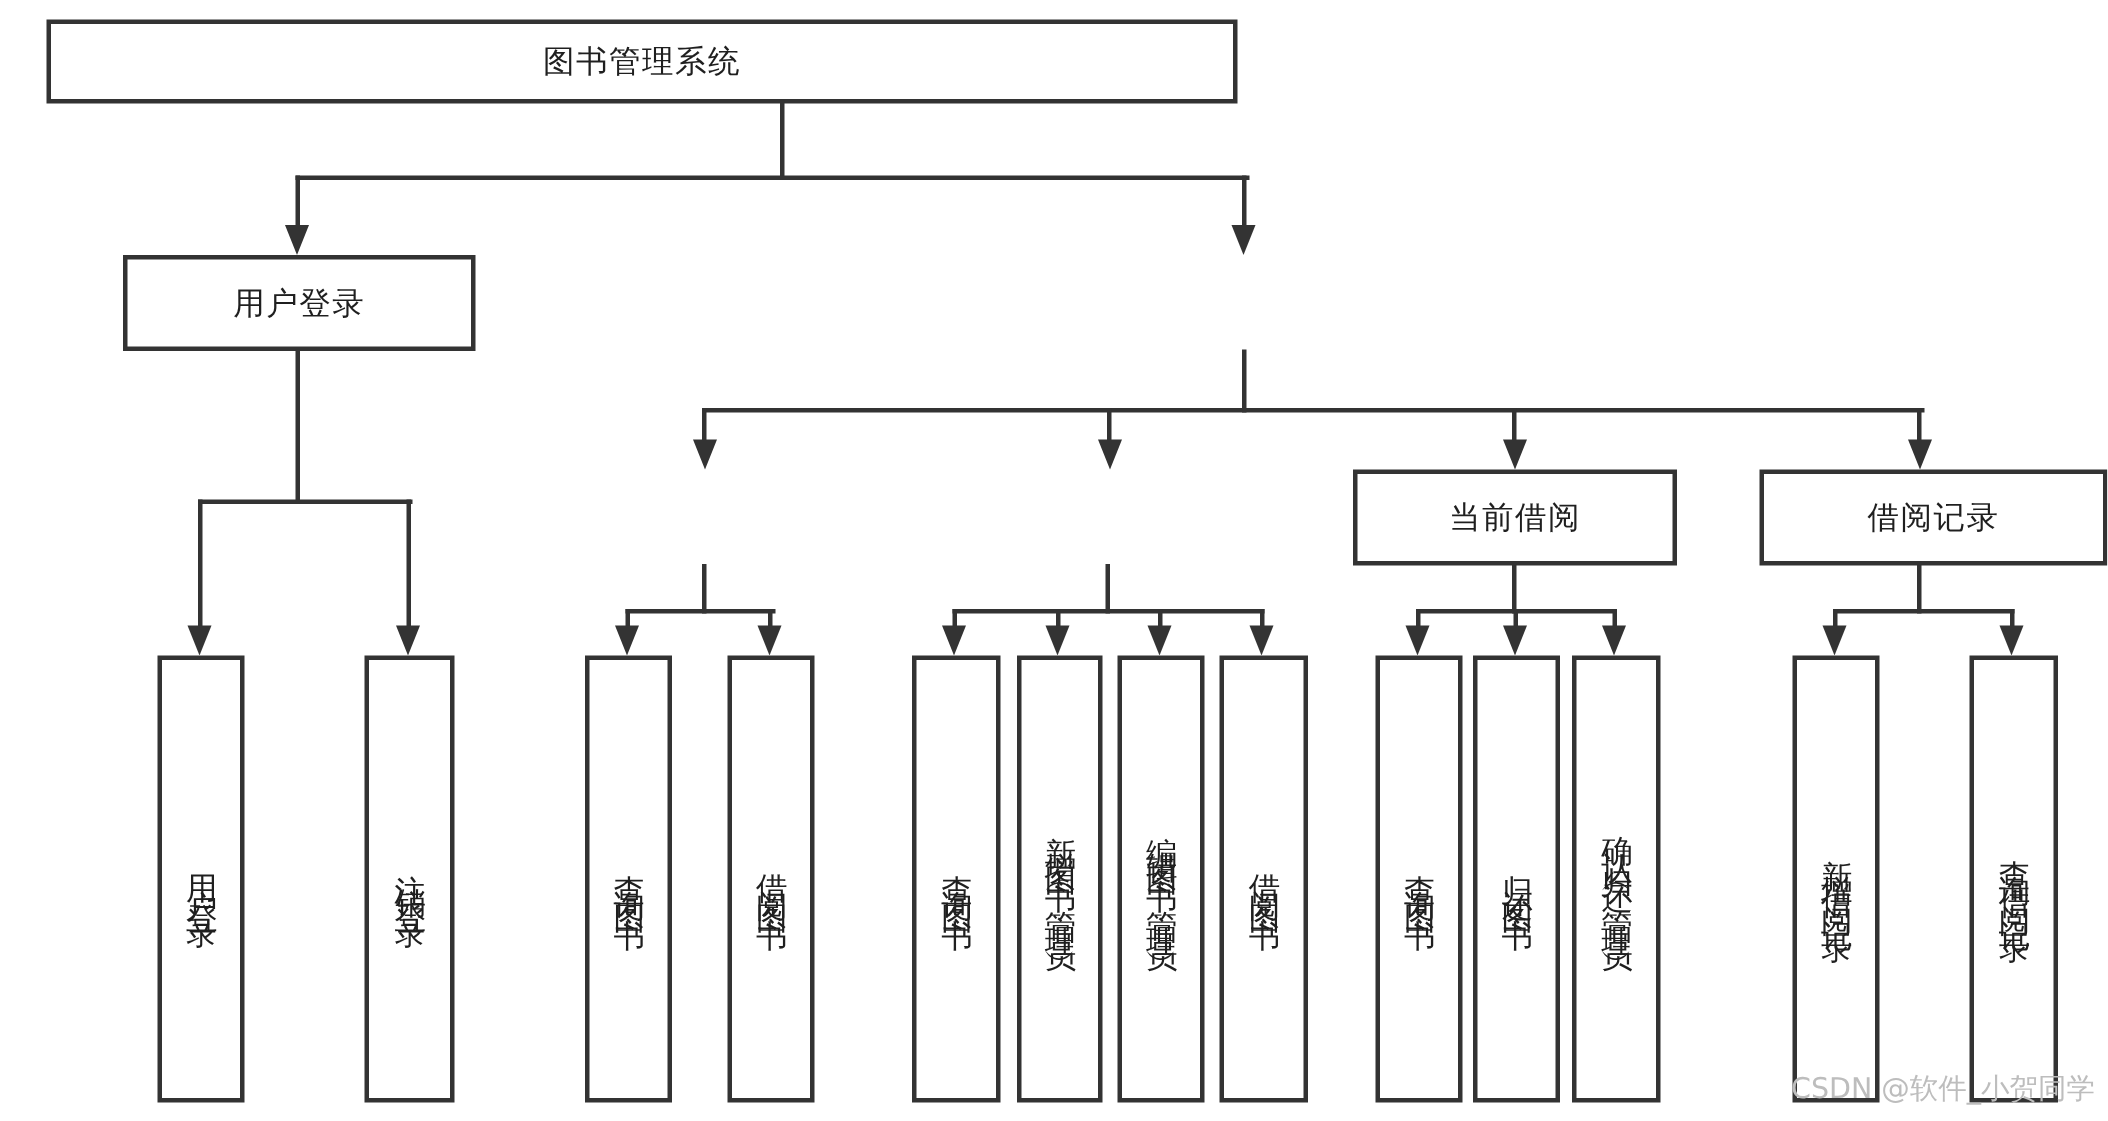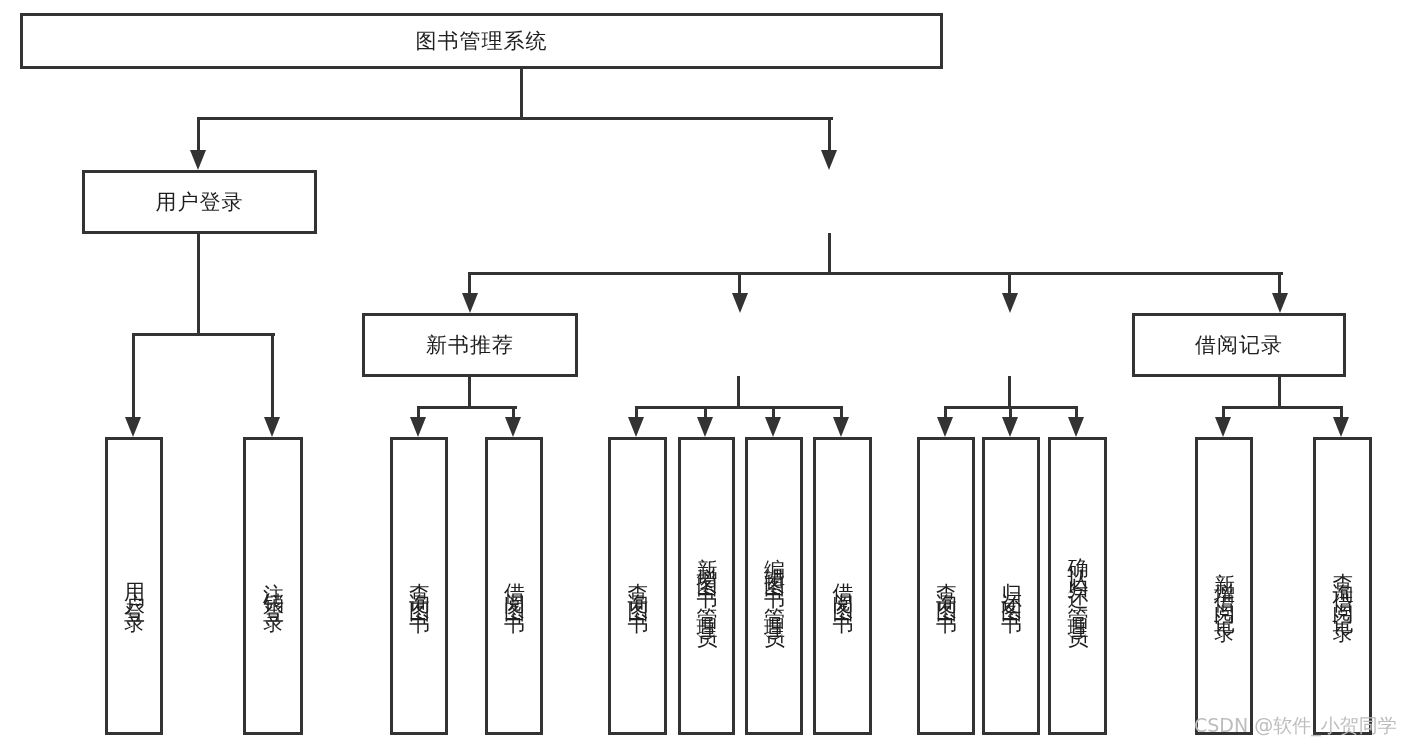--- a/index.html
+++ b/index.html
@@ -70,21 +70,21 @@
     font-size: 19px;
     color: #bdbdbd;
     white-space: nowrap;
   }
 </style>
 </head>
 <body>
 
 <div class="canvas">
 
-  <div class="hbox" style="left:20px;top:13px;width:923px;height:56px">
+  <div class="hbox" style="left:31px;top:13px;width:794px;height:56px">
     <span class="hlabel">图书管理系统</span>
   </div>
 
   <div class="cline" style="left:520px;top:67px;width:3px;height:53px"></div>
   <div class="cline" style="left:197px;top:117px;width:636px;height:3px"></div>
   <div class="cline" style="left:197px;top:117px;width:3px;height:38px"></div>
   <div class="ahead" style="left:190px;top:150px"></div>
   <div class="cline" style="left:828px;top:117px;width:3px;height:38px"></div>
   <div class="ahead" style="left:821px;top:150px"></div>
 
@@ -103,24 +103,24 @@
   <div class="cline" style="left:468px;top:272px;width:815px;height:3px"></div>
   <div class="cline" style="left:468px;top:272px;width:3px;height:28px"></div>
   <div class="ahead" style="left:462px;top:293px"></div>
   <div class="cline" style="left:738px;top:272px;width:3px;height:28px"></div>
   <div class="ahead" style="left:732px;top:293px"></div>
   <div class="cline" style="left:1008px;top:272px;width:3px;height:28px"></div>
   <div class="ahead" style="left:1002px;top:293px"></div>
   <div class="cline" style="left:1278px;top:272px;width:3px;height:28px"></div>
   <div class="ahead" style="left:1272px;top:293px"></div>
 
-  <div class="hbox" style="left:362px;top:313px;width:216px;height:64px">
-    <span class="hlabel">新书推荐</span>
-  </div>
-  <div class="hbox" style="left:1132px;top:313px;width:214px;height:64px">
+  <div class="hbox" style="left:902px;top:313px;width:216px;height:64px">
+    <span class="hlabel">当前借阅</span>
+  </div>
+  <div class="hbox" style="left:1173px;top:313px;width:232px;height:64px">
     <span class="hlabel">借阅记录</span>
   </div>
 
   <div class="cline" style="left:468px;top:376px;width:3px;height:33px"></div>
   <div class="cline" style="left:737px;top:376px;width:3px;height:33px"></div>
   <div class="cline" style="left:1008px;top:376px;width:3px;height:33px"></div>
   <div class="cline" style="left:1278px;top:376px;width:3px;height:33px"></div>
 
   <div class="cline" style="left:417px;top:406px;width:100px;height:3px"></div>
   <div class="cline" style="left:635px;top:406px;width:208px;height:3px"></div>

